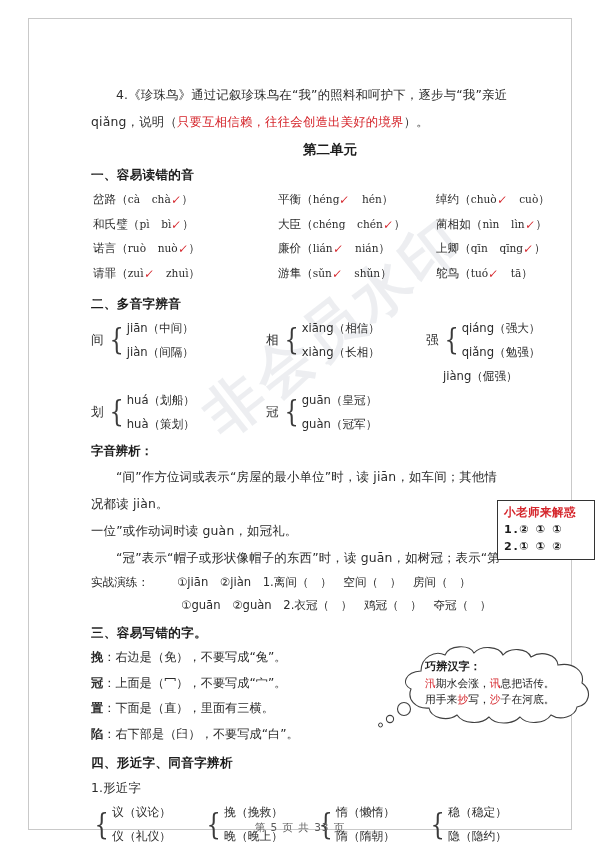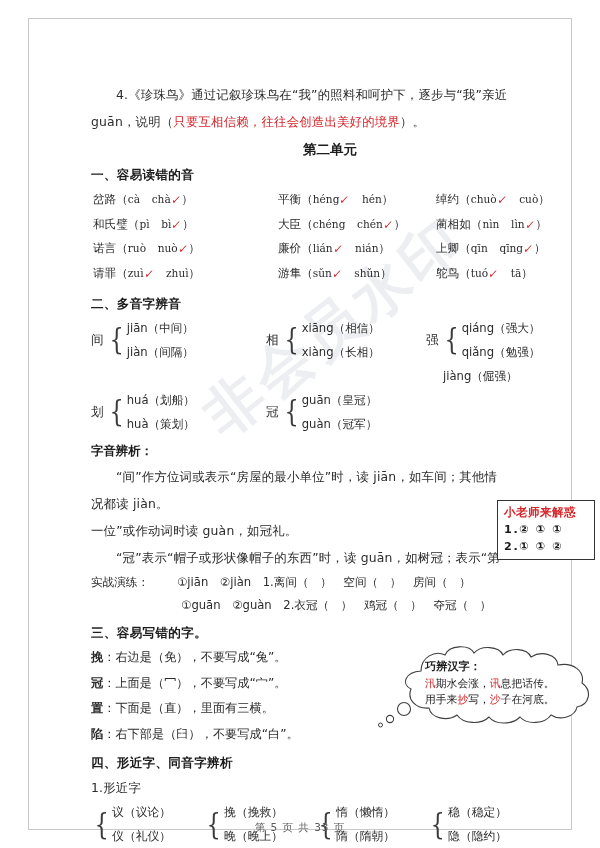--- a/index.html
+++ b/index.html
@@ -224,21 +224,21 @@
     <div class="watermark">
       <div class="wm-txt">非会员水印</div>
     </div>
 
     <div class="content">
 
       <div class="para indent">
         <span>4.《珍珠鸟》通过记叙珍珠鸟在“我”的照料和呵护下，逐步与“我”亲近</span>
       </div>
       <div class="para">
-        <span>guān，说明（</span><span class="red">只要互相信赖，往往会创造出美好的境界</span><span>）。</span>
+        <span>qiǎng，说明（</span><span class="red">只要互相信赖，往往会创造出美好的境界</span><span>）。</span>
       </div>
 
       <div class="unit-title">第二单元</div>
 
       <div class="sec-head">一、容易读错的音</div>
       <div class="yin-grid" id="yin-grid">
           <div class="yin-cell"><span>岔路</span>（<span class="pin">cà</span>　<span class="pin">chà</span><span class="tick">✓</span>）</div>
           <div class="yin-cell"><span>平衡</span>（<span class="pin">héng</span><span class="tick">✓</span>　<span class="pin">hén</span>）</div>
           <div class="yin-cell"><span>绰约</span>（<span class="pin">chuò</span><span class="tick">✓</span>　<span class="pin">cuò</span>）</div>
           <div class="yin-cell"><span>和氏璧</span>（<span class="pin">pì</span>　<span class="pin">bì</span><span class="tick">✓</span>）</div>

